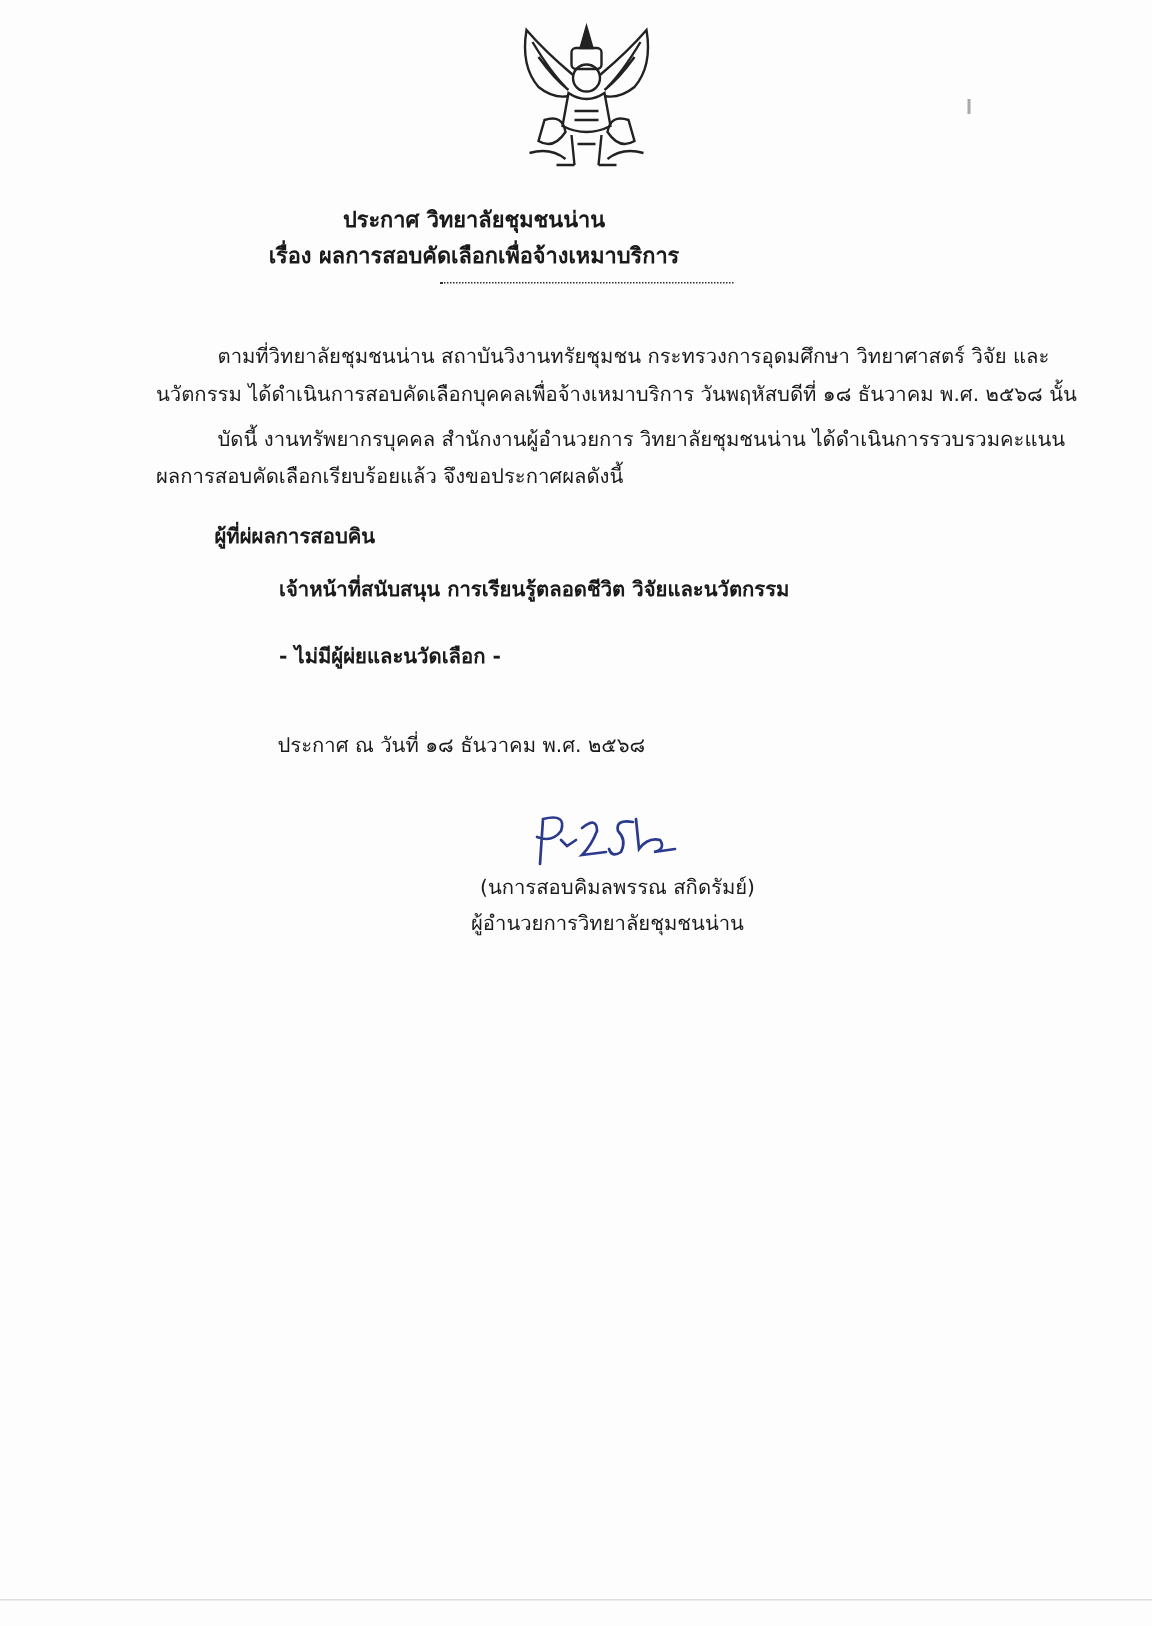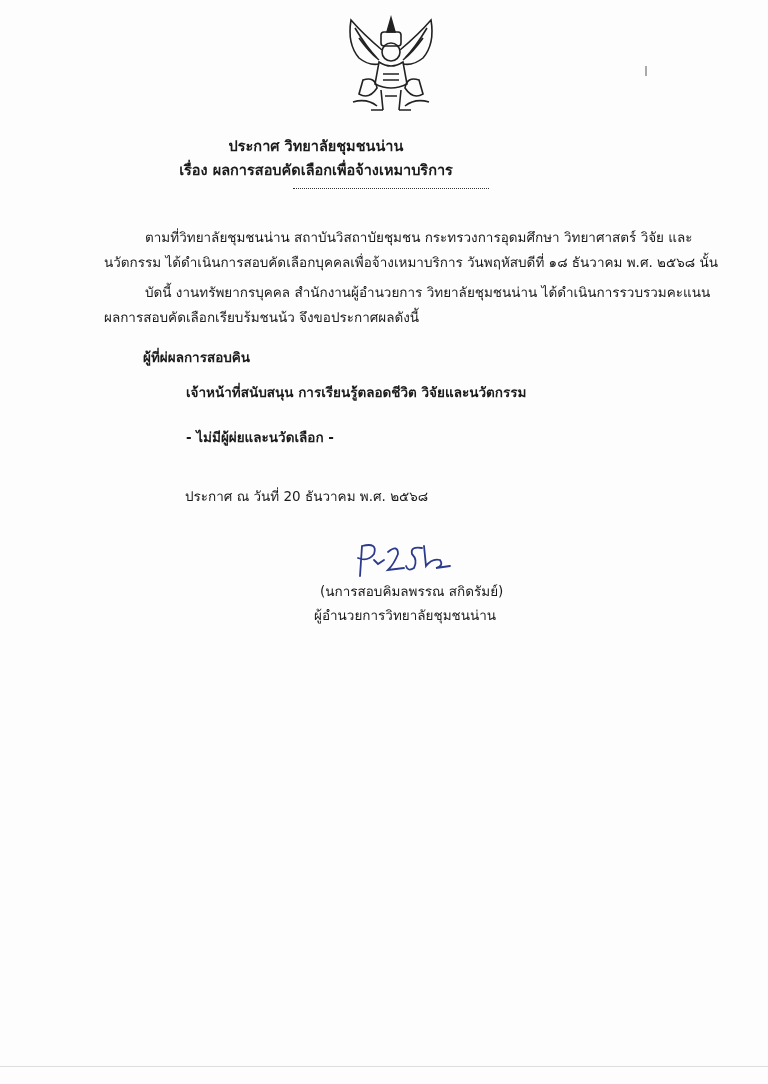--- a/index.html
+++ b/index.html
@@ -35,30 +35,30 @@
     <path d="M38 96 L50 96 M66 96 L78 96"></path>
     <path d="M50 60 L66 60 M50 66 L66 66"></path>
   </g>
 </svg>
 <div class="mark"></div>
 
 <div class="hdr" style="top:134px">ประกาศ วิทยาลัยชุมชนน่าน</div>
 <div class="hdr" style="top:158px">เรื่อง  ผลการสอบคัดเลือกเพื่อจ้างเหมาบริการ</div>
 <div class="dots"></div>
 
-<div class="p" style="left:145px;top:226px">ตามที่วิทยาลัยชุมชนน่าน สถาบันวิสถาบัยชุมชน กระทรวงการอุดมศึกษา วิทยาศาสตร์ วิจัย และ</div>
+<div class="p" style="left:145px;top:226px">ตามที่วิทยาลัยชุมชนน่าน สถาบันวิงานทรัยชุมชน กระทรวงการอุดมศึกษา วิทยาศาสตร์ วิจัย และ</div>
 <div class="p" style="left:104px;top:251px">นวัตกรรม ได้ดำเนินการสอบคัดเลือกบุคคลเพื่อจ้างเหมาบริการ วันพฤหัสบดีที่ ๑๘ ธันวาคม พ.ศ. ๒๕๖๘ นั้น</div>
 <div class="p" style="left:145px;top:281px">บัดนี้ งานทรัพยากรบุคคล  สำนักงานผู้อำนวยการ วิทยาลัยชุมชนน่าน ได้ดำเนินการรวบรวมคะแนน</div>
-<div class="p" style="left:104px;top:306px">ผลการสอบคัดเลือกเรียบร้มชนน้ว จึงขอประกาศผลดังนี้</div>
+<div class="p" style="left:104px;top:306px">ผลการสอบคัดเลือกเรียบร้อยแล้ว จึงขอประกาศผลดังนี้</div>
 
 <div class="p b" style="left:143px;top:346px">ผู้ที่ผ่ผลการสอบคิน</div>
 <div class="p b" style="left:186px;top:381px">เจ้าหน้าที่สนับสนุน การเรียนรู้ตลอดชีวิต วิจัยและนวัตกรรม</div>
 <div class="p b" style="left:186px;top:426px">- ไม่มีผู้ผ่ยและนวัดเลือก -</div>
 
-<div class="p" style="left:185px;top:485px">ประกาศ ณ วันที่ 20 ธันวาคม พ.ศ. ๒๕๖๘</div>
+<div class="p" style="left:185px;top:485px">ประกาศ ณ วันที่ ๑๘ ธันวาคม พ.ศ. ๒๕๖๘</div>
 
 <svg class="sig" viewBox="0 0 110 40">
   <g fill="none" stroke="#2b3a8c" stroke-width="1.8" stroke-linecap="round">
     <path d="M12 36 L14 6 Q30 2 26 14 Q20 22 10 18"></path>
     <path d="M26 20 L30 24 L36 20"></path>
     <path d="M40 12 Q50 4 50 14 Q46 24 40 30 L56 28"></path>
     <path d="M74 8 Q62 6 64 14 Q70 20 66 28 Q60 32 58 26"></path>
     <path d="M76 6 L78 26 Q84 18 92 20 Q96 26 88 28 L102 26"></path>
   </g>
 </svg>

